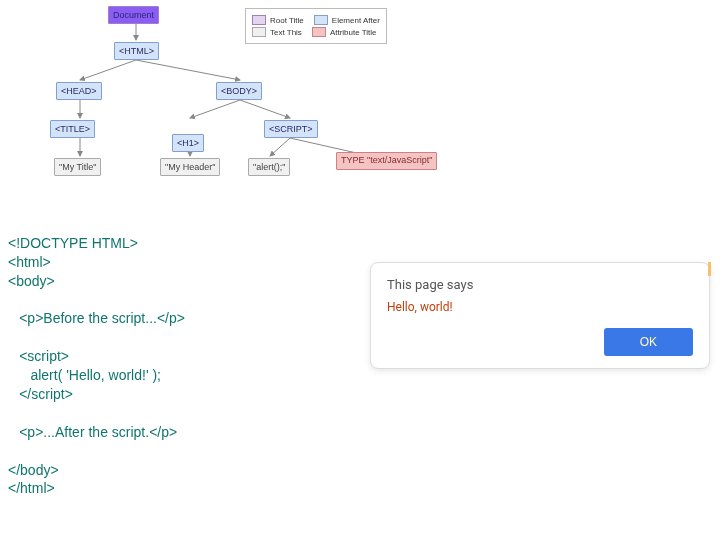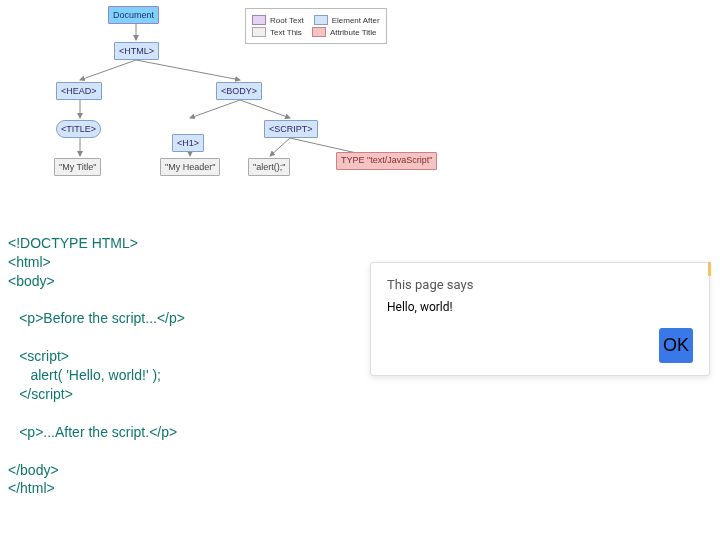--- a/index.html
+++ b/index.html
@@ -23,21 +23,21 @@
     position: absolute;
     border: 1px solid #999;
     font-size: 9px;
     font-family: Arial, sans-serif;
     color: #2a2a6a;
     text-align: center;
     padding: 3px 4px;
     border-radius: 1px;
     white-space: nowrap;
   }
-  .root-node { background: #7dd3fc; border-color: #a080c0; }
+  .root-node { background: #8b5cf6; border-color: #a080c0; }
   .element-node { background: #d4e4f8; border-color: #80a0d0; }
   .text-node { background: #f0f0f0; border-color: #aaa; color:#444; }
   .attribute-node { background: #f4c4c4; border-color: #d08080; color:#8a2a2a; }
 
   
   .legend {
     position: absolute;
     left: 235px;
     top: 8px;
     border: 1px solid #bbb;
@@ -70,35 +70,35 @@
   .indent { padding-left: 0.8em; display:inline-block; }
   .indent2 { padding-left: 1.6em; display:inline-block; }
 
   
   .dialog {
     position: absolute;
     left: 370px;
     top: 262px;
     width: 340px;
     border: 1px solid #ddd;
-    border-radius: 3px;
+    border-radius: 8px;
     background: #fff;
     box-shadow: 0 2px 6px rgba(0,0,0,0.1);
     padding: 14px 16px 12px 16px;
     font-family: -apple-system, "Segoe UI", Roboto, Arial, sans-serif;
   }
   .dialog .title { font-size: 13px; color: #555; margin-bottom: 8px; }
-  .dialog .msg { font-size: 12px; color: #000000; margin-bottom: 14px; }
+  .dialog .msg { font-size: 12px; color: #c2410c; margin-bottom: 14px; }
   .dialog .actions { display:flex; justify-content:flex-end; }
   .dialog .ok-btn {
     background: #3b78e7;
-    color: #000000;
+    color: #fef9c3;
     border: none;
-    font-size: 18px;
-    padding: 7px 4px;
+    font-size: 12px;
+    padding: 7px 36px;
     border-radius: 3px;
     cursor: pointer;
   }
   .right-edge-bar {
     position:absolute;
     left: 708px;
     top: 262px;
     width: 3px;
     height: 14px;
     background: #f5c26b;
@@ -123,34 +123,34 @@
     <line x1="70" y1="138" x2="70" y2="156" marker-end="url(#arrow)"></line>
     <line x1="180" y1="138" x2="180" y2="156" marker-end="url(#arrow)"></line>
     <line x1="280" y1="138" x2="260" y2="156" marker-end="url(#arrow)"></line>
     <line x1="280" y1="138" x2="360" y2="156" marker-end="url(#arrow)"></line>
   </svg>
 
   <div class="node root-node" style="left:98px; top:6px;">Document</div>
   <div class="node element-node" style="left:104px; top:42px;">&lt;HTML&gt;</div>
   <div class="node element-node" style="left:46px; top:82px;">&lt;HEAD&gt;</div>
   <div class="node element-node" style="left:206px; top:82px;">&lt;BODY&gt;</div>
-  <div class="node element-node" style="left:46px; top:120px;border-radius:9px;">&lt;TITLE&gt;</div>
+  <div class="node element-node" style="left:40px; top:120px;">&lt;TITLE&gt;</div>
   <div class="node element-node" style="left:162px; top:120px;margin-top:14px;">&lt;H1&gt;</div>
   <div class="node element-node" style="left:254px; top:120px;">&lt;SCRIPT&gt;</div>
   <div class="node text-node" style="left:44px; top:158px;">"My Title"</div>
   <div class="node text-node" style="left:150px; top:158px;">"My Header"</div>
   <div class="node text-node" style="left:238px; top:158px;">"alert();"</div>
   <div class="node attribute-node" style="left:326px; top:152px; line-height:1.1;">TYPE
 "text/JavaScript"</div>
 
   <div class="legend">
     <div class="legend-row">
       <div class="legend-item">
           <span class="swatch sw-root"></span>
-          <span>Root Text</span>
+          <span>Root Title</span>
         </div>
       <div class="legend-item">
           <span class="swatch sw-elem"></span>
           <span>Element After</span>
         </div>
     </div>
     <div class="legend-row">
       <div class="legend-item">
           <span class="swatch sw-text"></span>
           <span>Text This</span>

